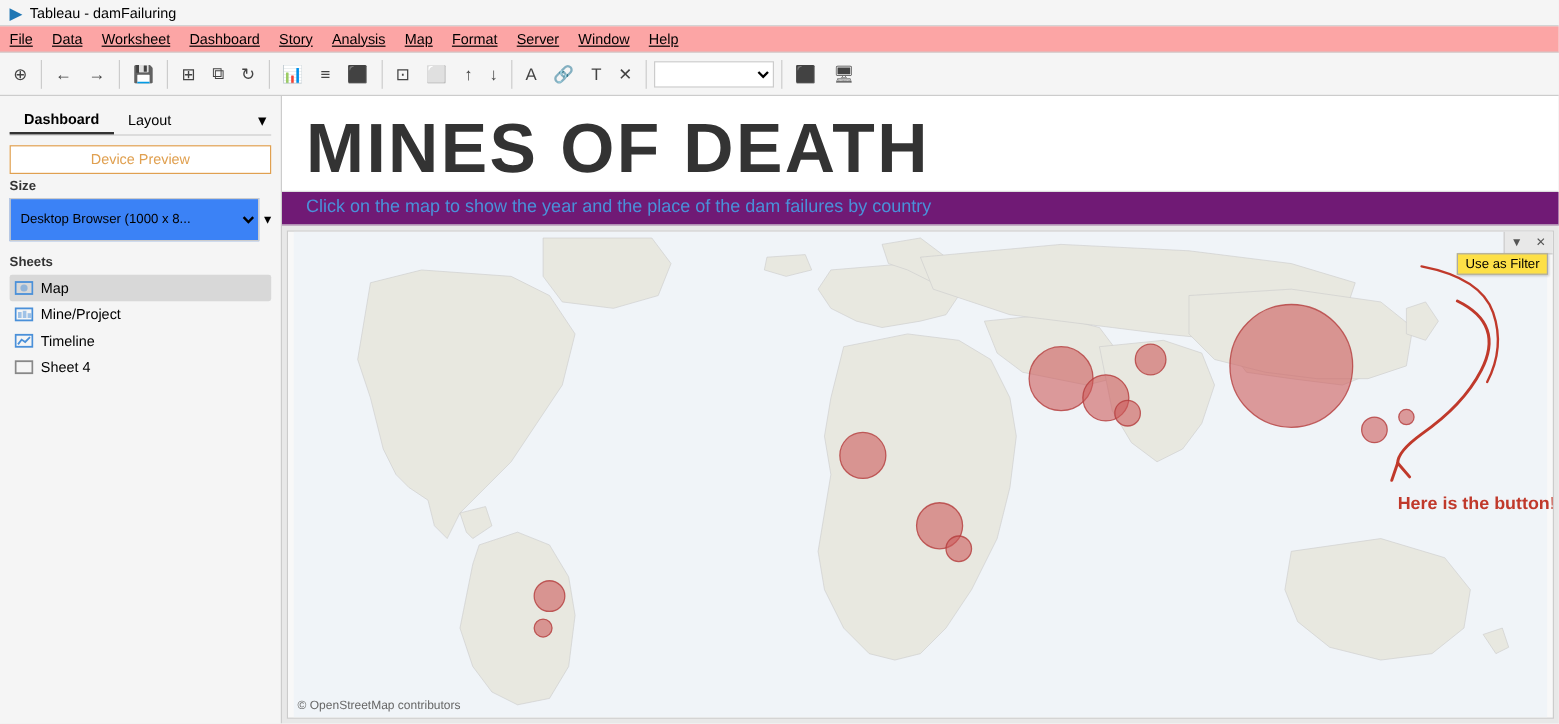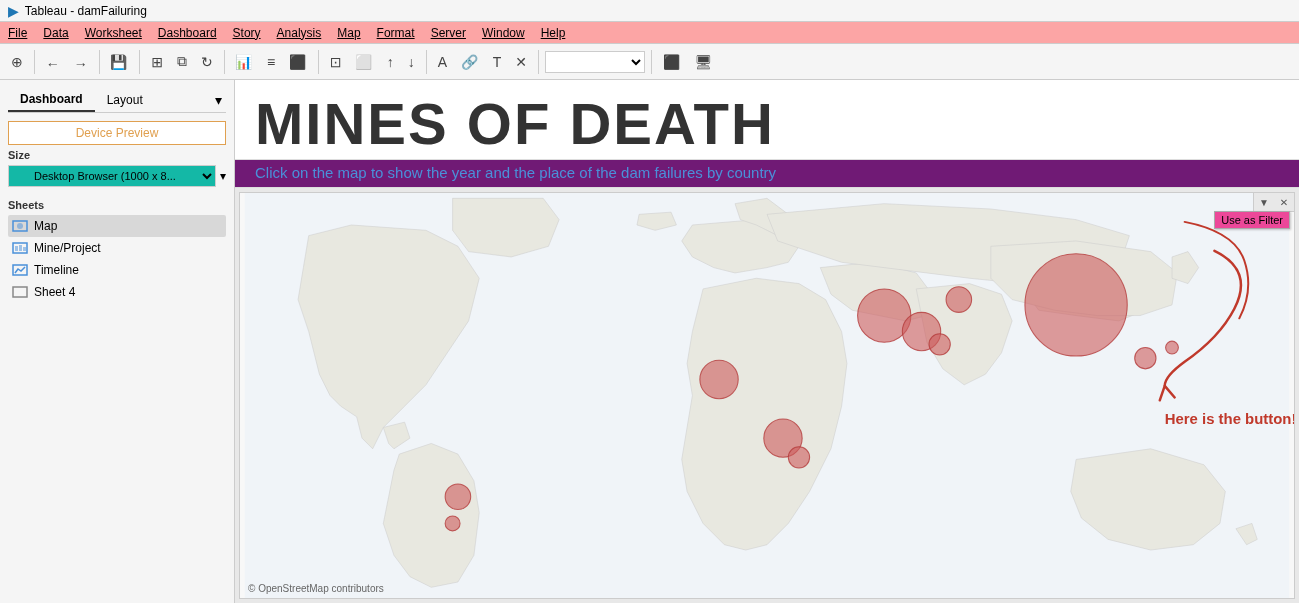--- a/index.html
+++ b/index.html
@@ -123,25 +123,25 @@
     }
 
     .size-selector {
       display: flex;
       align-items: center;
       gap: 4px;
       margin-bottom: 12px;
     }
     .size-combo {
       border: 1px solid #ccc;
-      background: #14b8a6;
+      background: #3b82f6;
       font-size: 11px;
-      padding: 2px 21px;
+      padding: 2px 4px;
       flex: 1;
-      height: 22px;
+      height: 36px;
     }
 
     .sheets-section { margin-top: 4px; }
     .sheet-item {
       display: flex;
       align-items: center;
       gap: 6px;
       padding: 3px 4px;
       cursor: pointer;
       border-radius: 2px;
@@ -250,21 +250,21 @@
       display: flex;
       align-items: center;
       justify-content: center;
       color: #555;
     }
 
     .use-as-filter-btn {
       position: absolute;
       top: 18px;
       right: 4px;
-      background: #ec4899;
+      background: #fde047;
       border: 1px solid #aaa;
       padding: 2px 6px;
       font-size: 11px;
       cursor: pointer;
       z-index: 10;
       box-shadow: 1px 1px 2px rgba(0,0,0,0.2);
     }
 
     
     .map-svg-container {

